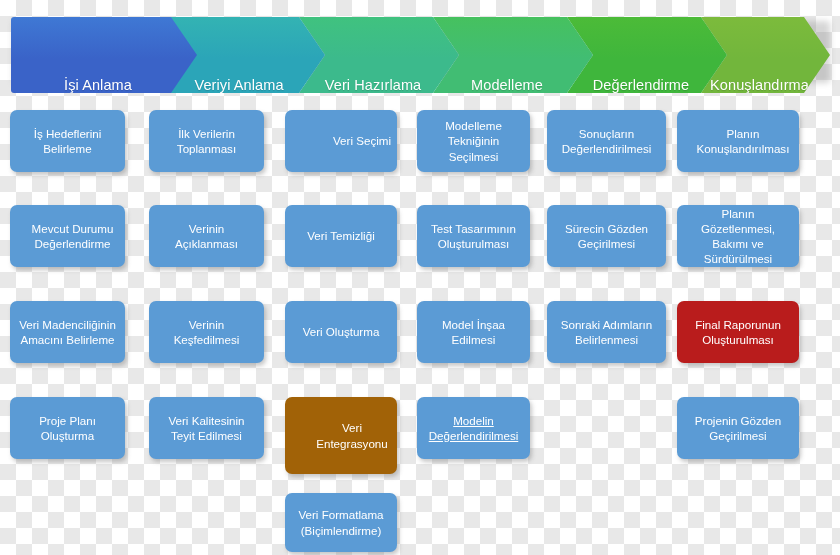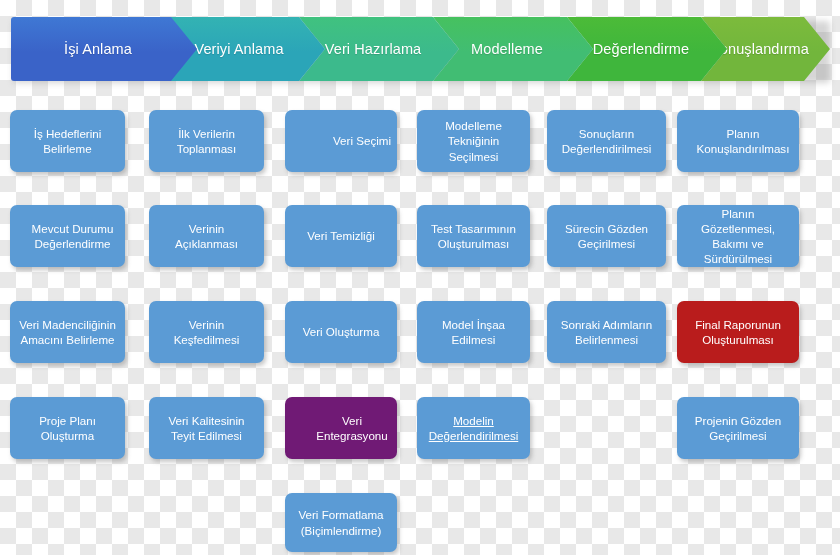--- a/index.html
+++ b/index.html
@@ -38,23 +38,23 @@
     top: 4px;
     width: 817px;
     height: 62px;
     background: rgba(120,120,120,0.30);
     filter: blur(3px);
     border-radius: 3px;
   }
   .arrow-seg {
     position: absolute;
     top: 0;
-    height: 64px;
+    height: 76px;
     display: flex;
-    align-items: center;
+    align-items: flex-end;
     justify-content: center;
     box-sizing: border-box;
     color: #ffffff;
     font-size: 14.5px;
     letter-spacing: 0.1px;
     white-space: nowrap;
   }
   .arrow-seg .seg-label {
     position: relative;
     z-index: 2;
@@ -194,21 +194,21 @@
 Oluşturulması</span>
       </div>
       <div class="task-box" style="left: 10px; top: 397px; width: 115px; height: 62px; background: rgb(91, 155, 213);">
         <span class="box-label">Proje Planı
 Oluşturma</span>
       </div>
       <div class="task-box" style="left: 149px; top: 397px; width: 115px; height: 62px; background: rgb(91, 155, 213);">
         <span class="box-label">Veri Kalitesinin
 Teyit Edilmesi</span>
       </div>
-      <div class="task-box" style="left: 285px; top: 397px; width: 112px; height: 62px; background: #701a75; padding-left: 28px;">
+      <div class="task-box" style="left: 285px; top: 397px; width: 112px; height: 77px; background: #a16207; padding-left: 28px;">
         <span class="box-label">Veri Entegrasyonu</span>
       </div>
       <div class="task-box" style="left: 417px; top: 397px; width: 113px; height: 62px; background: rgb(91, 155, 213); text-decoration: underline;">
         <span class="box-label">Modelin
 Değerlendirilmesi</span>
       </div>
       <div class="task-box" style="left: 677px; top: 397px; width: 122px; height: 62px; background: rgb(91, 155, 213);">
         <span class="box-label">Projenin Gözden
 Geçirilmesi</span>
       </div>

